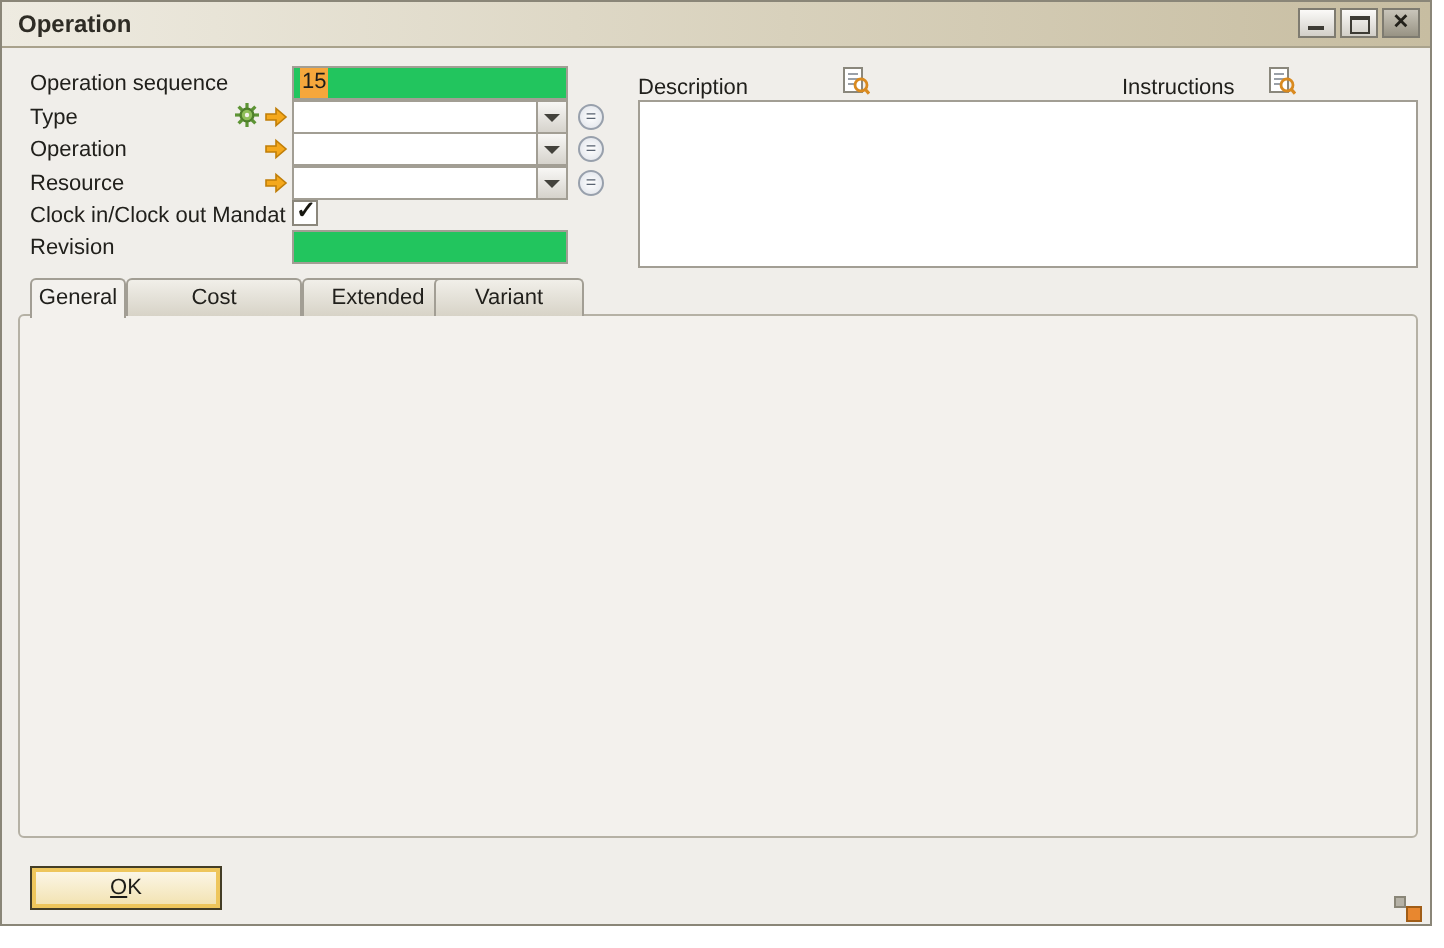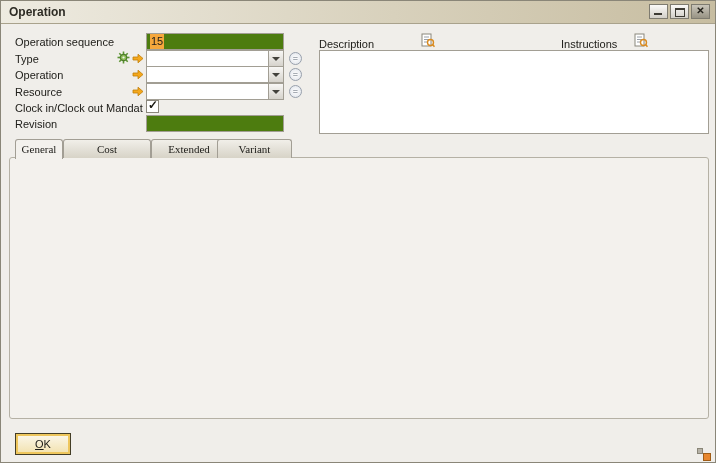--- a/index.html
+++ b/index.html
@@ -20,40 +20,40 @@
   .winbtns { position:absolute; right:5px; top:3px; display:flex; gap:2px; }
   .winbtn { width:19px; height:15px; box-sizing:border-box; background:linear-gradient(#fbfaf8,#d2cfc8); border:1px solid #7e7b70; position:relative; }
   .winbtn.min::after { content:""; position:absolute; left:4px; right:5px; bottom:3px; height:2px; background:#3d3b34; }
   .winbtn.max::after { content:""; position:absolute; left:4px; top:3px; width:8px; height:6px; border:1px solid #3d3b34; border-top-width:2px; }
   .winbtn.close { background:linear-gradient(#c9c5ba,#989384); }
   .winbtn.close::after { content:"✕"; position:absolute; left:0; right:0; top:0; text-align:center; font-size:10px; font-weight:bold; color:#23211b; }
 
   .lbl { position:absolute; font-size:11px; color:#21201c; white-space:nowrap; }
   .fld {
     position:absolute; height:17px; box-sizing:border-box; border:1px solid #a29e94;
-    background:#4d7c0f; font-family:inherit; font-size:11px; color:#1e1d1a; padding:0 3px; margin:0;
+    background:#22c55e; font-family:inherit; font-size:11px; color:#1e1d1a; padding:0 3px; margin:0;
   }
   input.fld { outline:none; }
   .fld.num { text-align:right; }
   .sel { background:#f6a73c; display:inline-block; font-size:11px; line-height:15px; padding:0 1px; }
 
   .combo { position:absolute; height:17px; box-sizing:border-box; border:1px solid #a29e94; background:#fff; }
   .combo .ctext { position:absolute; left:3px; right:16px; top:1px; font-size:11px; color:#1e1d1a; white-space:nowrap; overflow:hidden; }
   .combo .ctext.right { text-align:right; }
   .combo .cbtn { position:absolute; right:0; top:0; bottom:0; width:14px; background:linear-gradient(#f8f7f5,#d6d3cc); border-left:1px solid #a29e94; }
   .combo .cbtn::after { content:""; position:absolute; left:3px; top:6px; border-left:4px solid transparent; border-right:4px solid transparent; border-top:4px solid #43423c; }
 
   .chk { position:absolute; width:13px; height:13px; box-sizing:border-box; border:1px solid #8b877c; background:#fff; }
   .chk.checked::after { content:"✓"; position:absolute; left:1px; top:-3px; font-size:12px; font-weight:bold; color:#17160f; }
 
   .tab {
     position:absolute; top:138px; height:19px; box-sizing:border-box;
     border:1px solid #a29e94; border-bottom:none; border-radius:3px 3px 0 0;
     background:linear-gradient(#f1efe9,#d7d3c7); font-size:11px; text-align:center;
-    line-height:18px; color:#21201c; z-index:2;font-family:Liberation Serif, serif;
+    line-height:18px; color:#21201c; z-index:2;
   }
   .tab.checked { height:20px; background:#f3f1ed; z-index:4; }
 
   .groupbox { position:absolute; left:8px; top:156px; width:700px; height:262px; box-sizing:border-box;
     border:1px solid #b5b1a5; border-radius:3px; background:#f3f1ed; z-index:1; }
 
   .bigbox { position:absolute; box-sizing:border-box; border:1px solid #a29e94; background:#fff; }
 
   .icon { position:absolute; display:inline-block; line-height:0; }
   .circ { position:absolute; width:13px; height:13px; box-sizing:border-box; border:1px solid #98a0ac;
@@ -268,20 +268,20 @@
 
   <div class="lbl" style="left:365px;top:339px">Expand to cost elements</div>
   <div class="combo" style="left:582px;top:336px;width:52px">
     <span class="ctext"></span>
     <span class="cbtn"></span>
   </div>
 
   <div class="lbl" style="left:365px;top:355px">Value labor costs separately</div>
   <span class="chk" style="left:582px;top:353px"></span>
 
-  <div class="btn default" style="left:14px;top:432px;width:56px"><span class="btxt">OK</span></div>
+  <div class="btn default" style="left:14px;top:432px;width:96px"><span class="btxt">OK</span></div>
 
   <div class="grip">
     <span class="g1"></span>
       <span class="g2"></span>
   </div>
 
 </div>
 
 </body></html>

